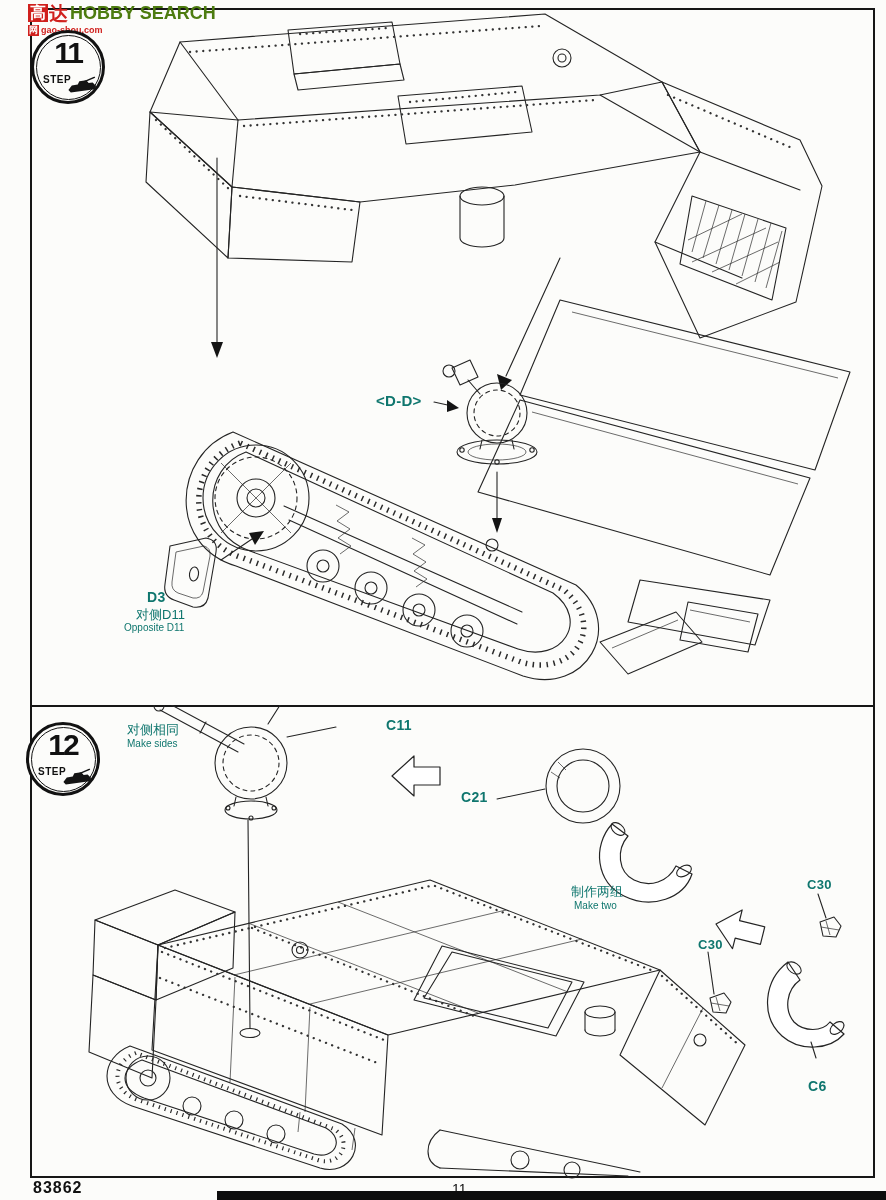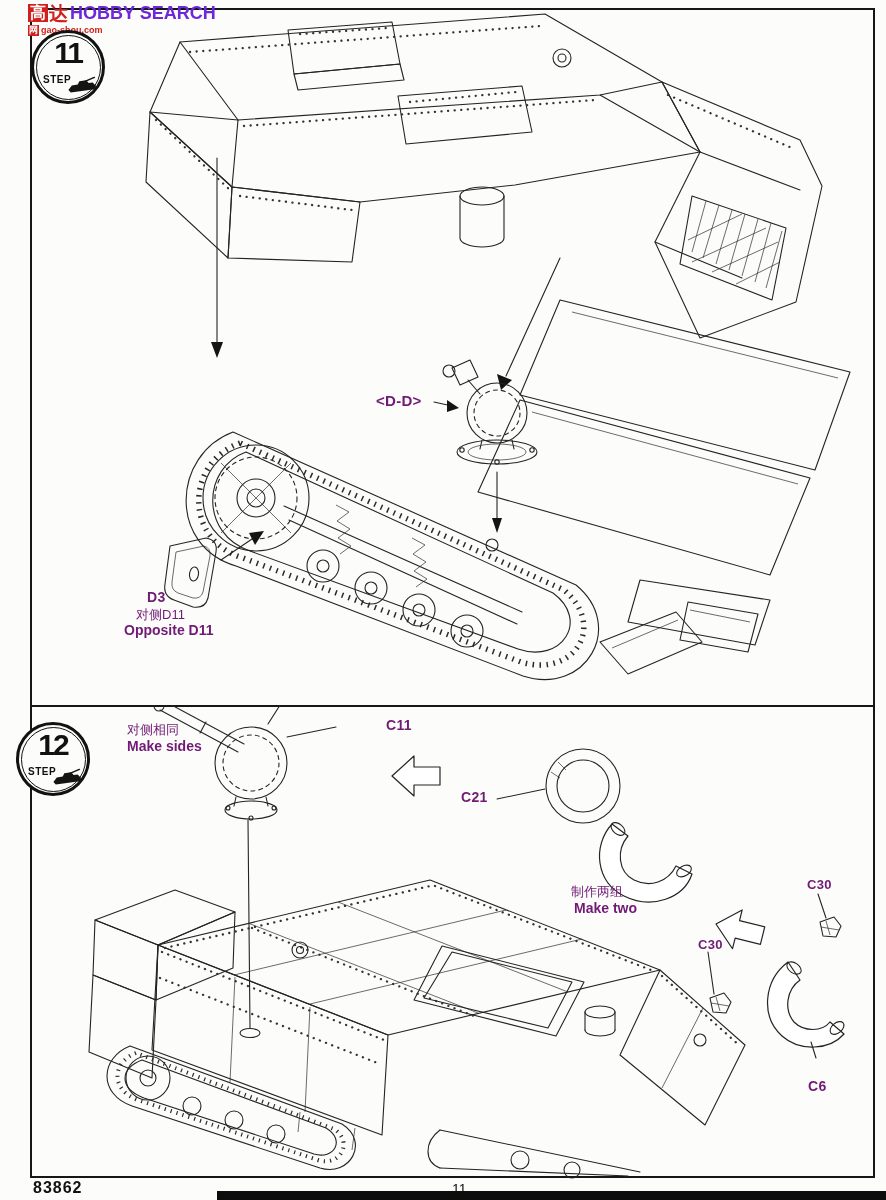--- a/index.html
+++ b/index.html
@@ -10,37 +10,37 @@
   .divider{position:absolute;left:30px;top:705px;width:845px;height:0;border-top:2px solid #161616;}
   .artsvg{position:absolute;left:0;}
   .ln{fill:none;stroke:#242424;stroke-width:1.1;stroke-linejoin:round;stroke-linecap:round;}
   .thin{fill:none;stroke:#2c2c2c;stroke-width:0.7;}
   .fillw{fill:#ffffff;stroke:#242424;stroke-width:1.2;stroke-linejoin:round;}
   .blk{fill:#141414;stroke:none;}
   .rivets{fill:none;stroke:#333;stroke-width:2.3;stroke-dasharray:0.1 6.5;stroke-linecap:round;}
   .links{fill:none;stroke:#2a2a2a;stroke-width:5.5;stroke-dasharray:1.5 5.5;}
   .links2{fill:none;stroke:#2a2a2a;stroke-width:4;stroke-dasharray:1.2 5;}
   .dash{stroke-dasharray:4 4;}
-  .lbl{position:absolute;white-space:nowrap;color:#701a75;}
+  .lbl{position:absolute;white-space:nowrap;color:#0f766e;}
   .cn{font-size:13px;}
-  .en{font-size:14px;font-weight:bold;}
+  .en{font-size:10px;font-weight:normal;}
   .part{font-size:14px;font-weight:bold;letter-spacing:.3px;}
   .badge{position:absolute;width:74px;height:74px;border:3px solid #121212;border-radius:50%;
          box-sizing:border-box;background:#fcfcfa;}
   .badge .inner{position:absolute;inset:1.5px;border:1.5px solid #121212;border-radius:50%;}
   .badge .num{position:absolute;left:0;right:0;top:3px;text-align:center;
               font-size:30px;font-weight:bold;letter-spacing:-2px;}
   .badge .stp{position:absolute;left:9px;top:41px;font-size:10px;font-weight:bold;letter-spacing:.5px;}
   .badge .tank{position:absolute;right:3px;bottom:7px;transform:rotate(-8deg);}
   .wm{position:absolute;left:28px;top:2px;line-height:1;}
   .wm .row1{display:flex;align-items:center;height:22px;}
   .wm .redbox{background:#d0201d;color:#fff;font-size:16px;font-weight:bold;
               padding:1px 2px;margin-right:1px;}
   .wm .redchar{color:#d0201d;font-size:19px;font-weight:bold;margin-right:2px;}
-  .wm .gray{color:#6d28d9;font-size:18px;font-weight:bold;letter-spacing:0px;}
+  .wm .gray{color:#4d7c0f;font-size:18px;font-weight:bold;letter-spacing:0px;}
   .wm .row2{display:flex;align-items:center;margin-top:1px;}
   .wm .redbox2{background:#d0201d;color:#fff;font-size:9px;font-weight:bold;padding:1px 1px;margin-right:2px;}
   .wm .url{color:#d0201d;font-size:9px;font-weight:bold;}
   .footer-kit{position:absolute;left:33px;top:1179px;font-size:16px;font-weight:bold;letter-spacing:1px;}
   .footer-page{position:absolute;left:452px;top:1181px;font-size:14px;}
   .bottombar{position:absolute;left:217px;top:1191px;width:669px;height:9px;background:#0d0d0d;}
 </style>
 </head>
 <body>
 
@@ -286,21 +286,21 @@
   <div class="badge" style="left:31px;top:30px;">
     <div class="inner"></div>
     <div class="num">11</div>
     <div class="stp">STEP</div>
     <svg class="tank" width="34" height="16" viewBox="0 0 34 16">
       <path fill="#141414" d="M3,10 L7,6 H13 L15,3 H22 L24,6 H28 L31,10 L29,13 H5 Z"></path>
       <line x1="20" y1="4" x2="31" y2="1" stroke="#141414" stroke-width="1.6"></line>
     </svg>
   </div>
 
-  <div class="badge" style="left:16px;top:722px;">
+  <div class="badge" style="left:26px;top:722px;">
     <div class="inner"></div>
     <div class="num">12</div>
     <div class="stp">STEP</div>
     <svg class="tank" width="34" height="16" viewBox="0 0 34 16">
       <path fill="#141414" d="M3,10 L7,6 H13 L15,3 H22 L24,6 H28 L31,10 L29,13 H5 Z"></path>
       <line x1="20" y1="4" x2="31" y2="1" stroke="#141414" stroke-width="1.6"></line>
     </svg>
   </div>
 
   <div class="lbl part" style="left:376px;top:392px;font-size:15px;">&lt;D-D&gt;</div>

